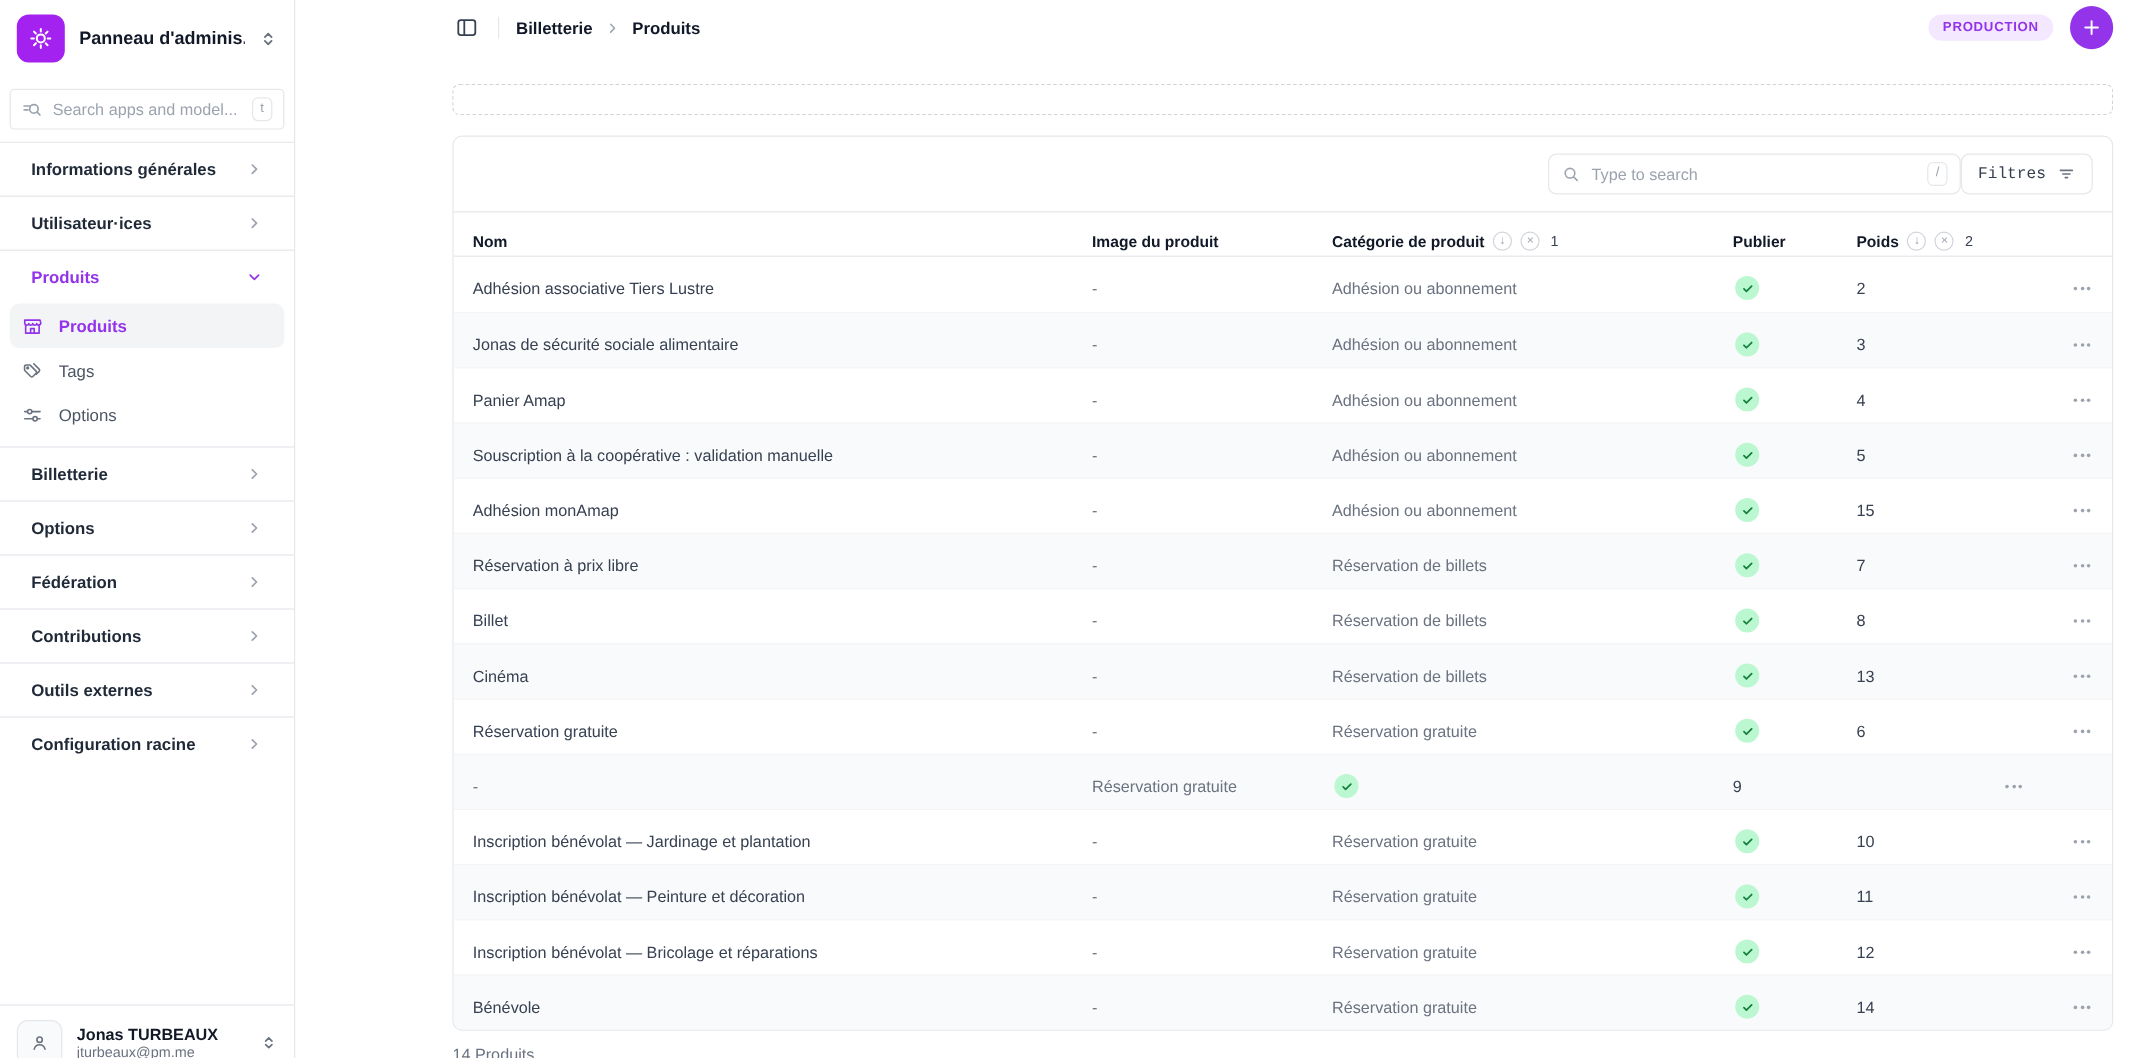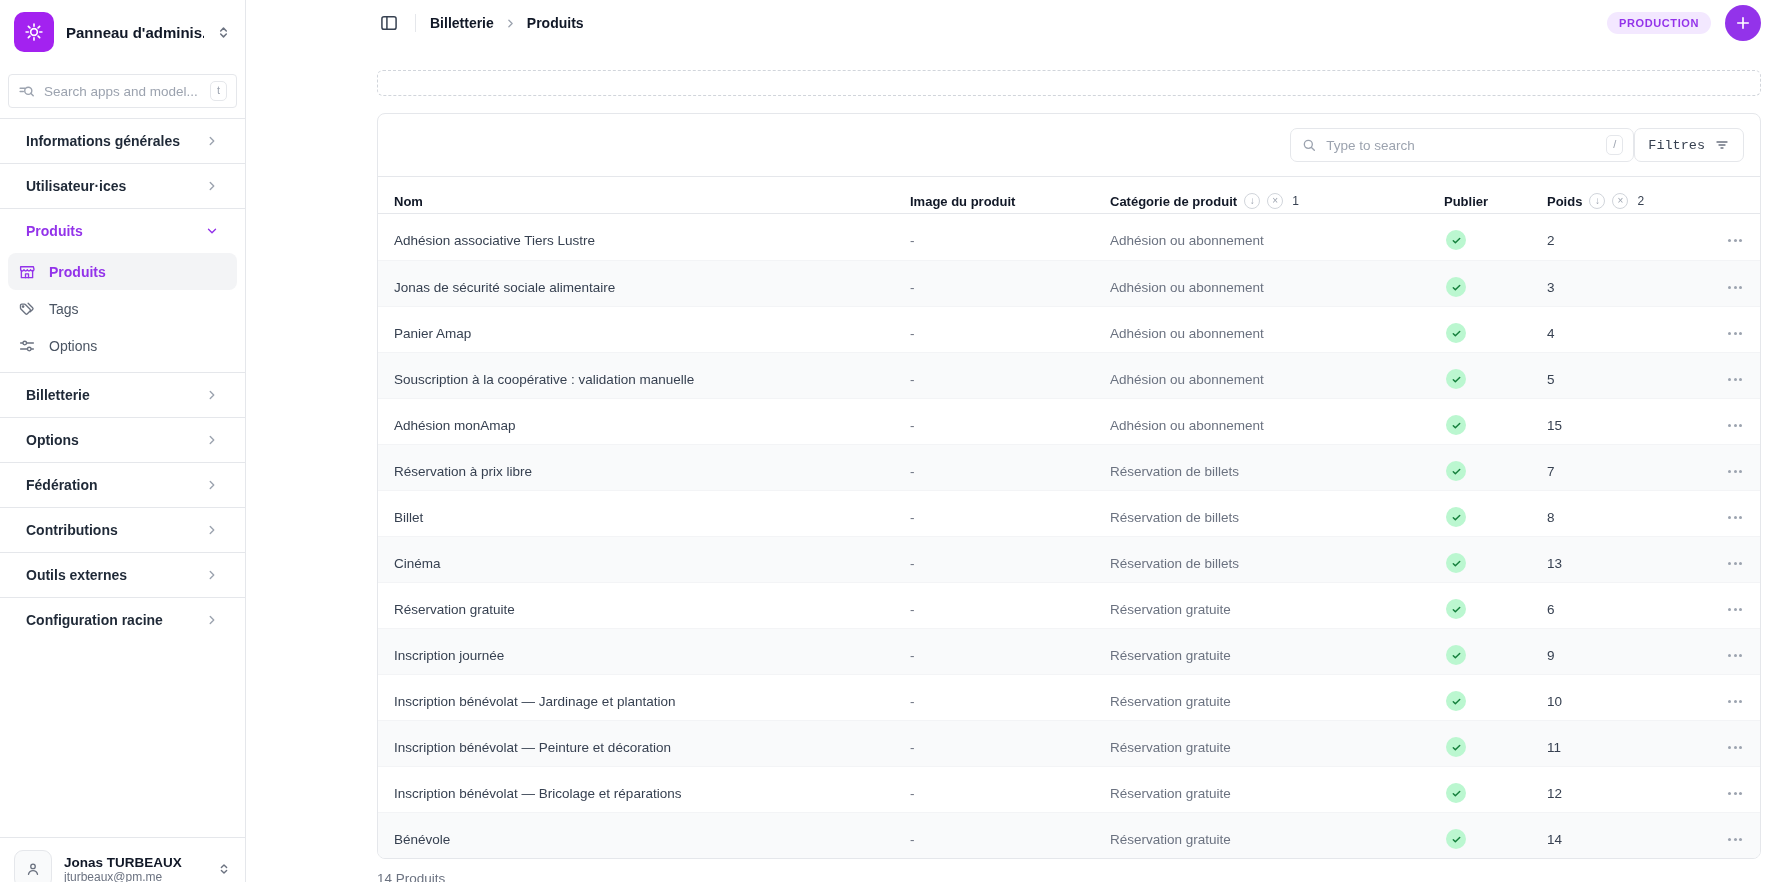--- a/index.html
+++ b/index.html
@@ -532,21 +532,20 @@
     <div class="cell">6</div>
     <div class="cell cell-actions">
       <button class="dots-btn">
                 <i></i>
                 <i></i>
                 <i></i>
               </button>
     </div>
   </div>
           <div class="grid-row row">
-    <div class="cell">Inscription journée</div>
     <div class="cell cell-dim">-</div>
     <div class="cell cell-dim">Réservation gratuite</div>
     <div class="cell">
       <span class="check-badge">
         <svg width="11" height="11" viewBox="0 0 24 24" fill="none" stroke="currentColor" stroke-width="3.2" stroke-linecap="round" stroke-linejoin="round">
                   <path d="M5 12.5l4.5 4.5L19 7.5"></path>
                 </svg>
       </span>
     </div>
     <div class="cell">9</div>

